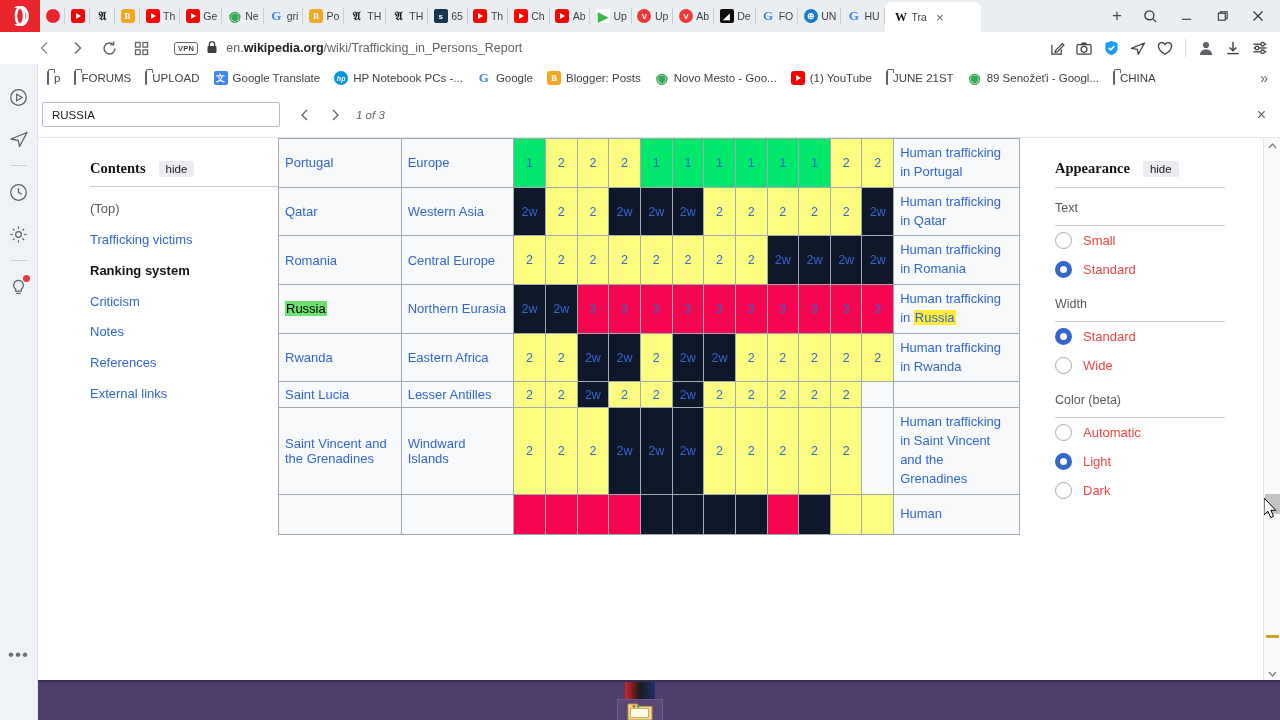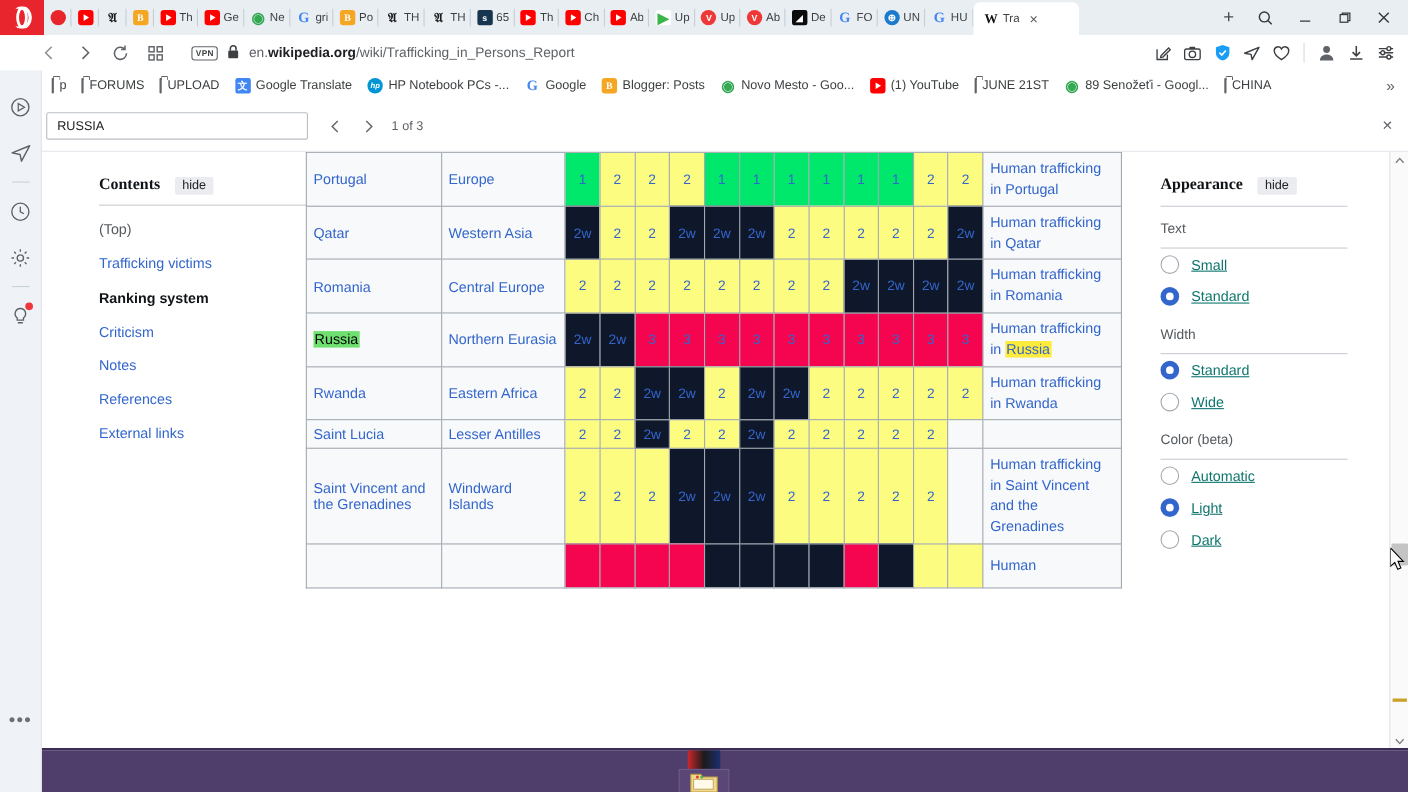--- a/index.html
+++ b/index.html
@@ -96,21 +96,21 @@
     background: #fff; display: flex; align-items: center; padding-left: 42px;
     border-bottom: 1px solid #e4e7ea; z-index: 5;
   }
   .findinput {
     width: 238px; height: 25px; border: 1px solid #b9bec4; border-radius: 2px;
     background: #fff; display: flex; align-items: center; padding-left: 9px;
     font-size: 11.5px; color: #202124;
   }
   .find-nav { display: flex; align-items: center; gap: 4px; margin-left: 12px; }
   .find-arrow { width: 26px; height: 26px; display:flex; align-items:center; justify-content:center; color:#5f6368; }
-  .find-count { font-size: 11.5px; color: #5f6368; margin-left: 8px; }
+  .find-count { font-size: 11.5px; color: #5f6368; margin-left: 8px; font-style: italic; }
   .find-close { position: absolute; right: 14px; font-size: 16px; color: #5f6368; font-weight: 300; }
 
   
   .rail {
     position: absolute; top: 64px; left: 0; width: 38px; height: 656px;
     background: #eff3f7; border-right: 1px solid #e0e5ea;
     display: flex; flex-direction: column; align-items: center; padding-top: 12px; gap: 0;
     z-index: 6;
   }
   .rail-ico { width: 38px; height: 42px; display:flex; align-items:center; justify-content:center;
@@ -157,21 +157,21 @@
 
   
   .appearance { position: absolute; right: 38px; top: 22px; width: 170px; }
   .ap-head { display:flex; align-items:center; gap: 13px; }
   .ap-title { font-size: 14.5px; font-weight: bold; color:#101418; font-family:"Liberation Serif", serif; }
   .ap-rule { height:1px; background:#c8ccd1; margin: 10px 0 0 0; }
   .ap-group-label { font-size: 12.5px; color: #54595d; margin: 13px 0 6px 0; }
   .ap-radio { display:flex; align-items:center; gap: 11px; padding: 6px 0; }
   .rdo { width: 17px; height: 17px; border-radius: 50%; border: 1.6px solid #a2a9b1; background:#fff; flex:0 0 17px; }
   .rdo.on { border: 5px solid #3366cc; background: #fff; }
-  .ap-radio span { font-size: 13px; color: #0f766e; text-decoration: underline; }
+  .ap-radio span { font-size: 13px; color: #ef4444; }
 
   
   .vscroll { position: absolute; right: 0; top: 138px; width: 17px; height: 544px; background: #fafafa;
              border-left: 1px solid #e4e4e4; }
   .vs-arrow { height: 16px; display:flex; align-items:center; justify-content:center; color:#7a7a7a; font-size:8px; }
   .vs-arrow.bot { position: absolute; bottom: 0; width: 17px; }
   .vs-thumb { position:absolute; left:1px; width:15px; top:356px; height:20px; background:#c4c4c4; border-radius:1px; }
   .vs-mark { position:absolute; left:2px; width:13px; height:3px; background:#c9a227; }
 
   

